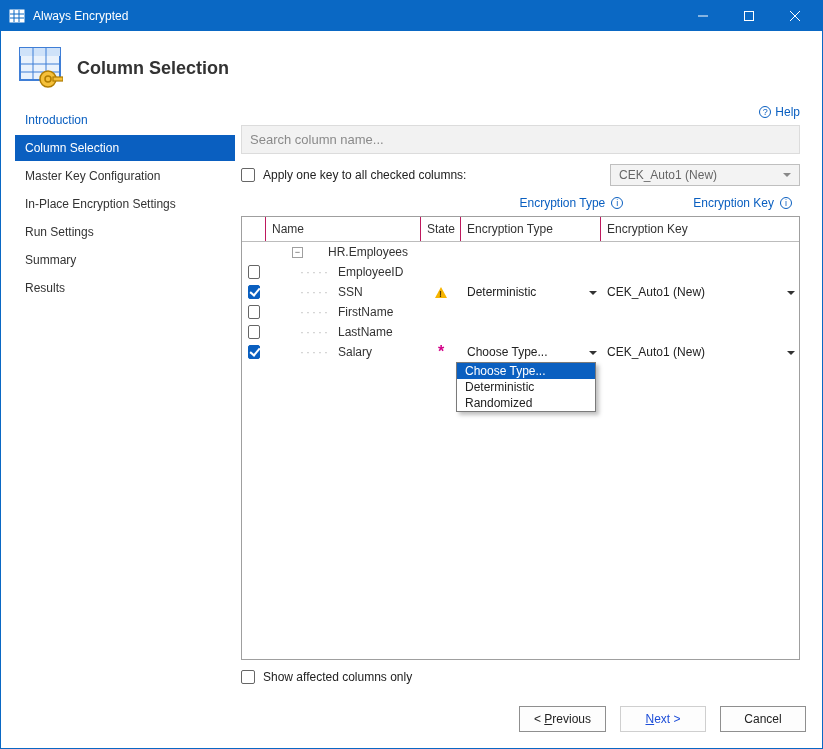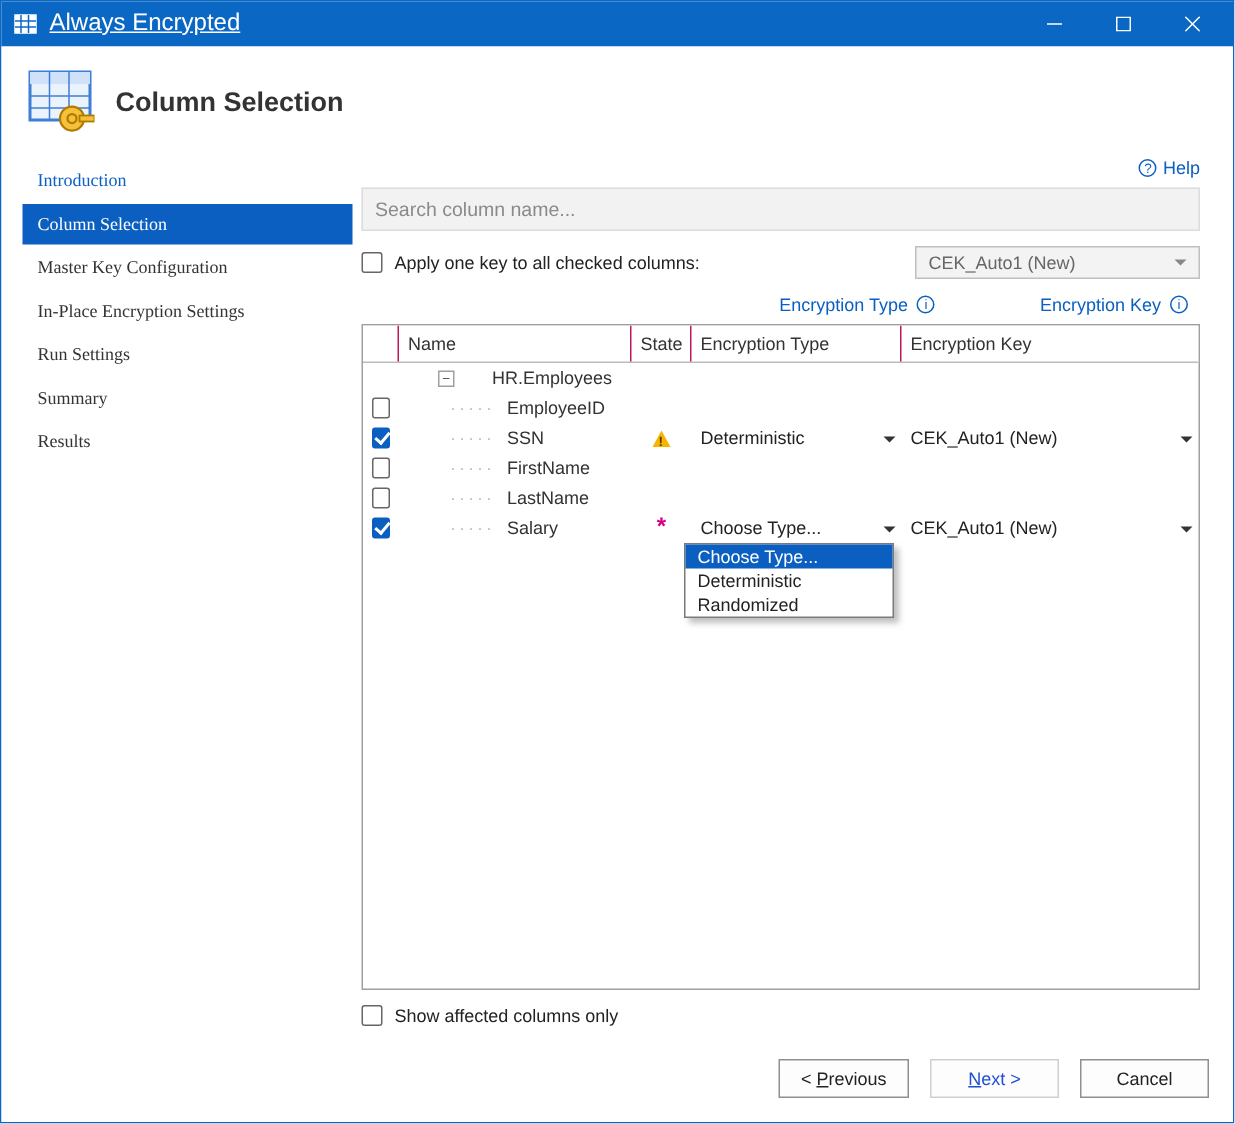--- a/index.html
+++ b/index.html
@@ -20,21 +20,21 @@
     color:#fff;
     display:flex;
     align-items:center;
     padding: 0 4px 0 8px;
     user-select:none;
   }
   .titlebar .appicon {
     width:16px; height:16px; margin-right:8px;
     display:inline-flex; align-items:center; justify-content:center;
   }
-  .titlebar .title { font-size:16px; flex:0 0 auto;text-decoration:underline; }
+  .titlebar .title { font-size:12px; flex:0 0 auto; }
   .titlebar .spacer { flex:1; }
   .winbtn {
     width:46px; height:30px; display:flex; align-items:center; justify-content:center;
     color:#fff; cursor:default;
   }
   .content {
     flex:1; display:flex; flex-direction:column; background:#fff;
   }
   .header {
     display:flex; align-items:center; padding:14px 16px 8px 16px;
@@ -44,21 +44,21 @@
     width:46px; height:46px;
   }
   .header h1 { font-size:18px; font-weight:600; margin:0; color:#333; }
   .body {
     flex:1; display:flex; min-height:0; padding:0 8px 8px 8px;
   }
   .sidebar {
     width:232px; flex:0 0 232px; padding-top:6px;
   }
   .sidebar .navitem {
-    padding:6px 10px; margin:2px 6px; color:#333; cursor:default;font-family:Liberation Serif, serif;
+    padding:6px 10px; margin:2px 6px; color:#333; cursor:default;
   }
   .sidebar .navitem.link { color:#0a5fc0; }
   .sidebar .navitem.selected {
     background:#0a5fc0; color:#fff;
   }
   .main {
     flex:1; display:flex; flex-direction:column; min-width:0;
     padding: 6px 8px 0 0;
   }
   .main .toprow {

